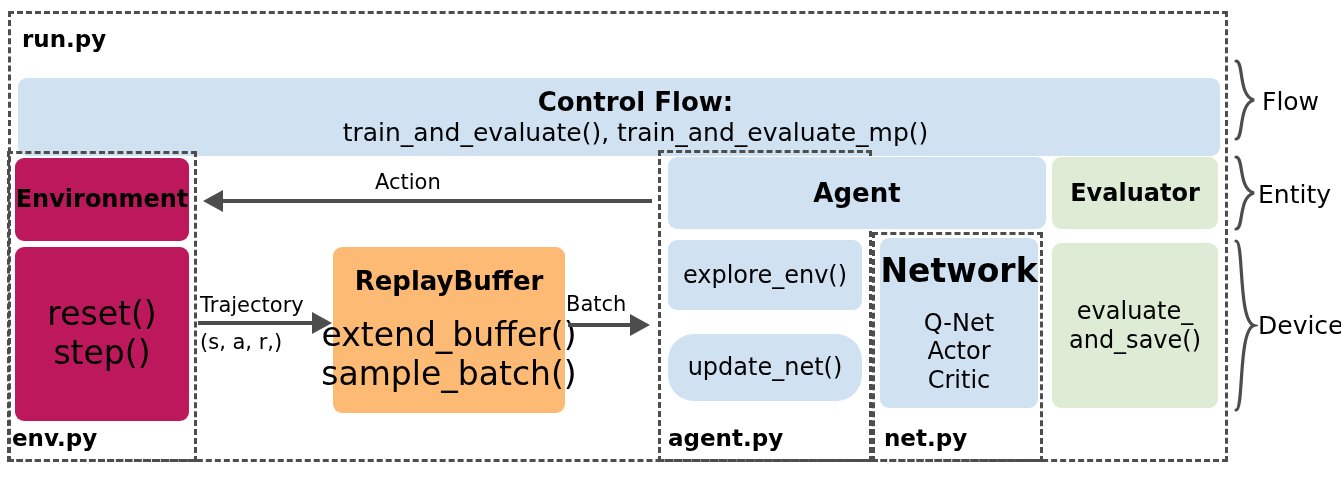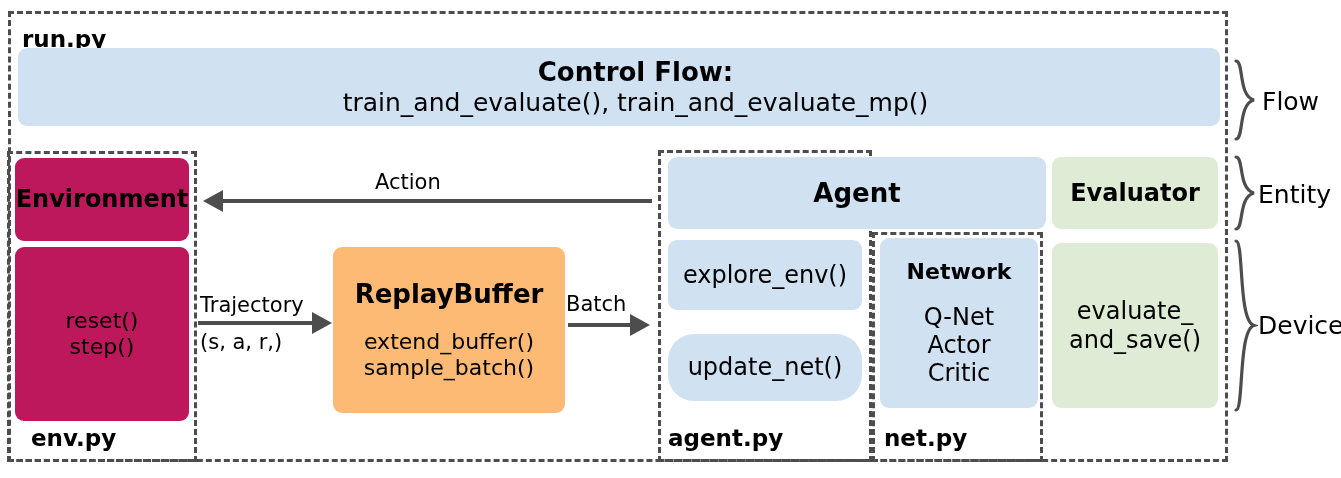--- a/index.html
+++ b/index.html
@@ -16,21 +16,21 @@
   .box{border-radius:9px;display:flex;flex-direction:column;
        align-items:center;justify-content:center;text-align:center;
        line-height:1.18;}
   .blue{background:#d0e1f2;}
   .green{background:#be185d;}
   .lgreen{background:#dfecd5;}
   .yellow{background:#fdba74;}
 
   .bold{font-weight:bold;}
   .f24{font-size:24px;}
-  .f25{font-size:22px;}
+  .f25{font-size:33px;}
   .f26{font-size:26px;}
 
   .file-label{font-weight:bold;font-size:23px;white-space:nowrap;}
 
   
   .arrow-line{position:absolute;height:4px;background:#4d4d4d;}
   .arrow-head{position:absolute;width:0;height:0;}
   .head-right{border-top:11px solid transparent;border-bottom:11px solid transparent;
               border-left:20px solid #4d4d4d;}
   .head-left{border-top:11px solid transparent;border-bottom:11px solid transparent;
@@ -46,37 +46,37 @@
 </style>
 </head>
 <body>
 
 <div id="stage">
 
   <div class="abs dashed" style="left:8px;top:11px;width:1220px;height:451px;"></div>
 
   <div class="abs file-label" style="left:22px;top:26px;">run.py</div>
 
-  <div class="abs box blue" style="left:18px;top:48px;width:1202px;height:78px;padding-left:33px;">
+  <div class="abs box blue" style="left:18px;top:78px;width:1202px;height:78px;padding-left:33px;">
     <div class="cf-title">Control Flow:</div>
     <div class="cf-sub">train_and_evaluate(),  train_and_evaluate_mp()</div>
   </div>
 
   <div class="abs dashed" style="left:7px;top:151px;width:190px;height:311px;"></div>
 
   <div class="abs box green f24 bold" style="left:15px;top:158px;width:174px;height:83px;">
     <div>Environment</div>
   </div>
 
   <div class="abs box green f25" style="left:15px;top:247px;width:174px;height:174px;">
     <div>reset()</div>
     <div>step()</div>
   </div>
 
-  <div class="abs file-label" style="left:31px;top:425px;">env.py</div>
+  <div class="abs file-label" style="left:12px;top:425px;">env.py</div>
 
   <div class="abs box yellow" style="left:333px;top:247px;width:232px;height:166px;">
     <div class="f26 bold" style="margin-bottom:20px;">ReplayBuffer</div>
     <div class="f25">extend_buffer()</div>
     <div class="f25">sample_batch()</div>
   </div>
 
   <div class="abs dashed" style="left:658px;top:150px;width:214px;height:312px;"></div>
 
   <div class="abs box blue f26 bold" style="left:668px;top:157px;width:378px;height:72px;z-index:3;">

